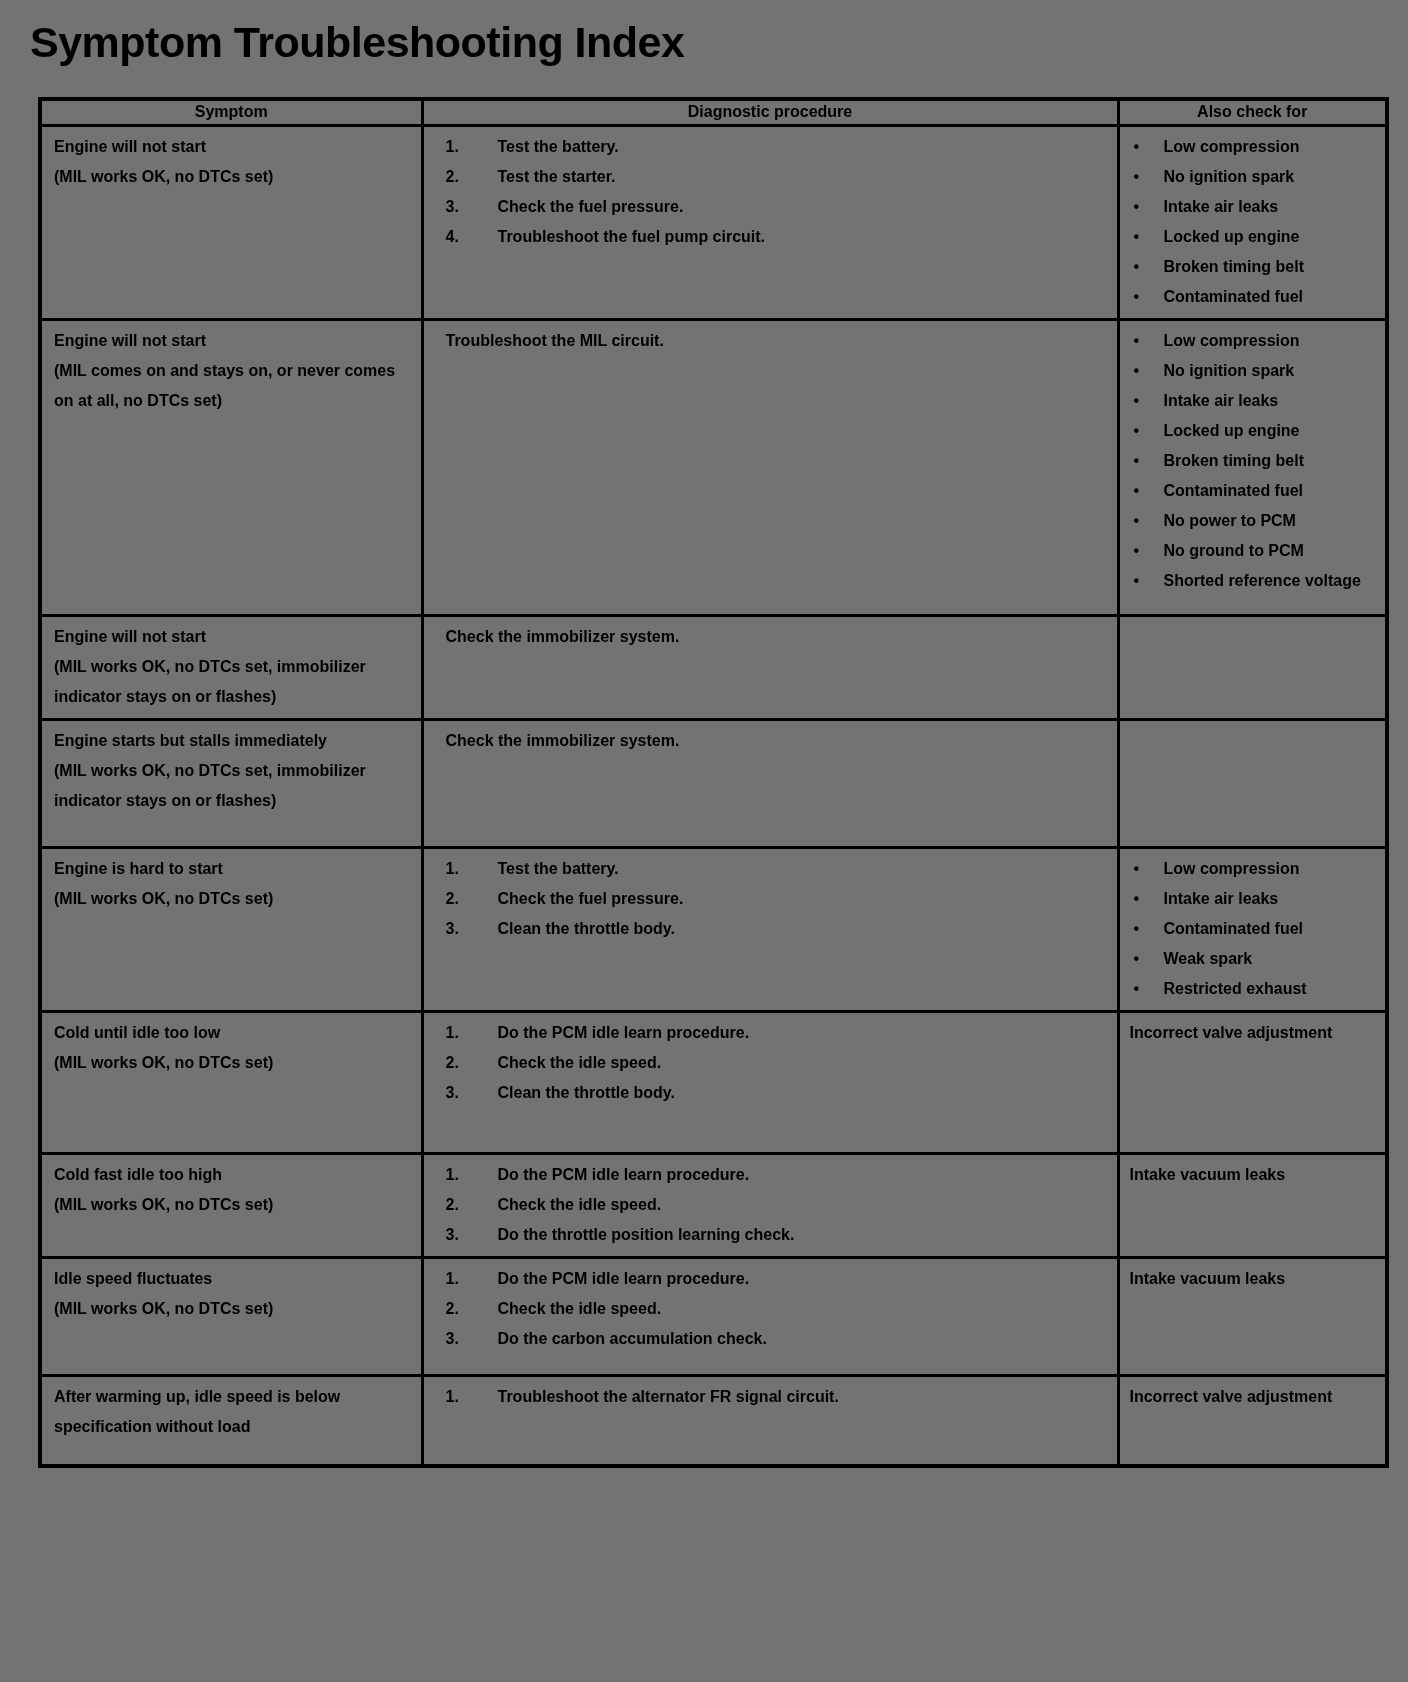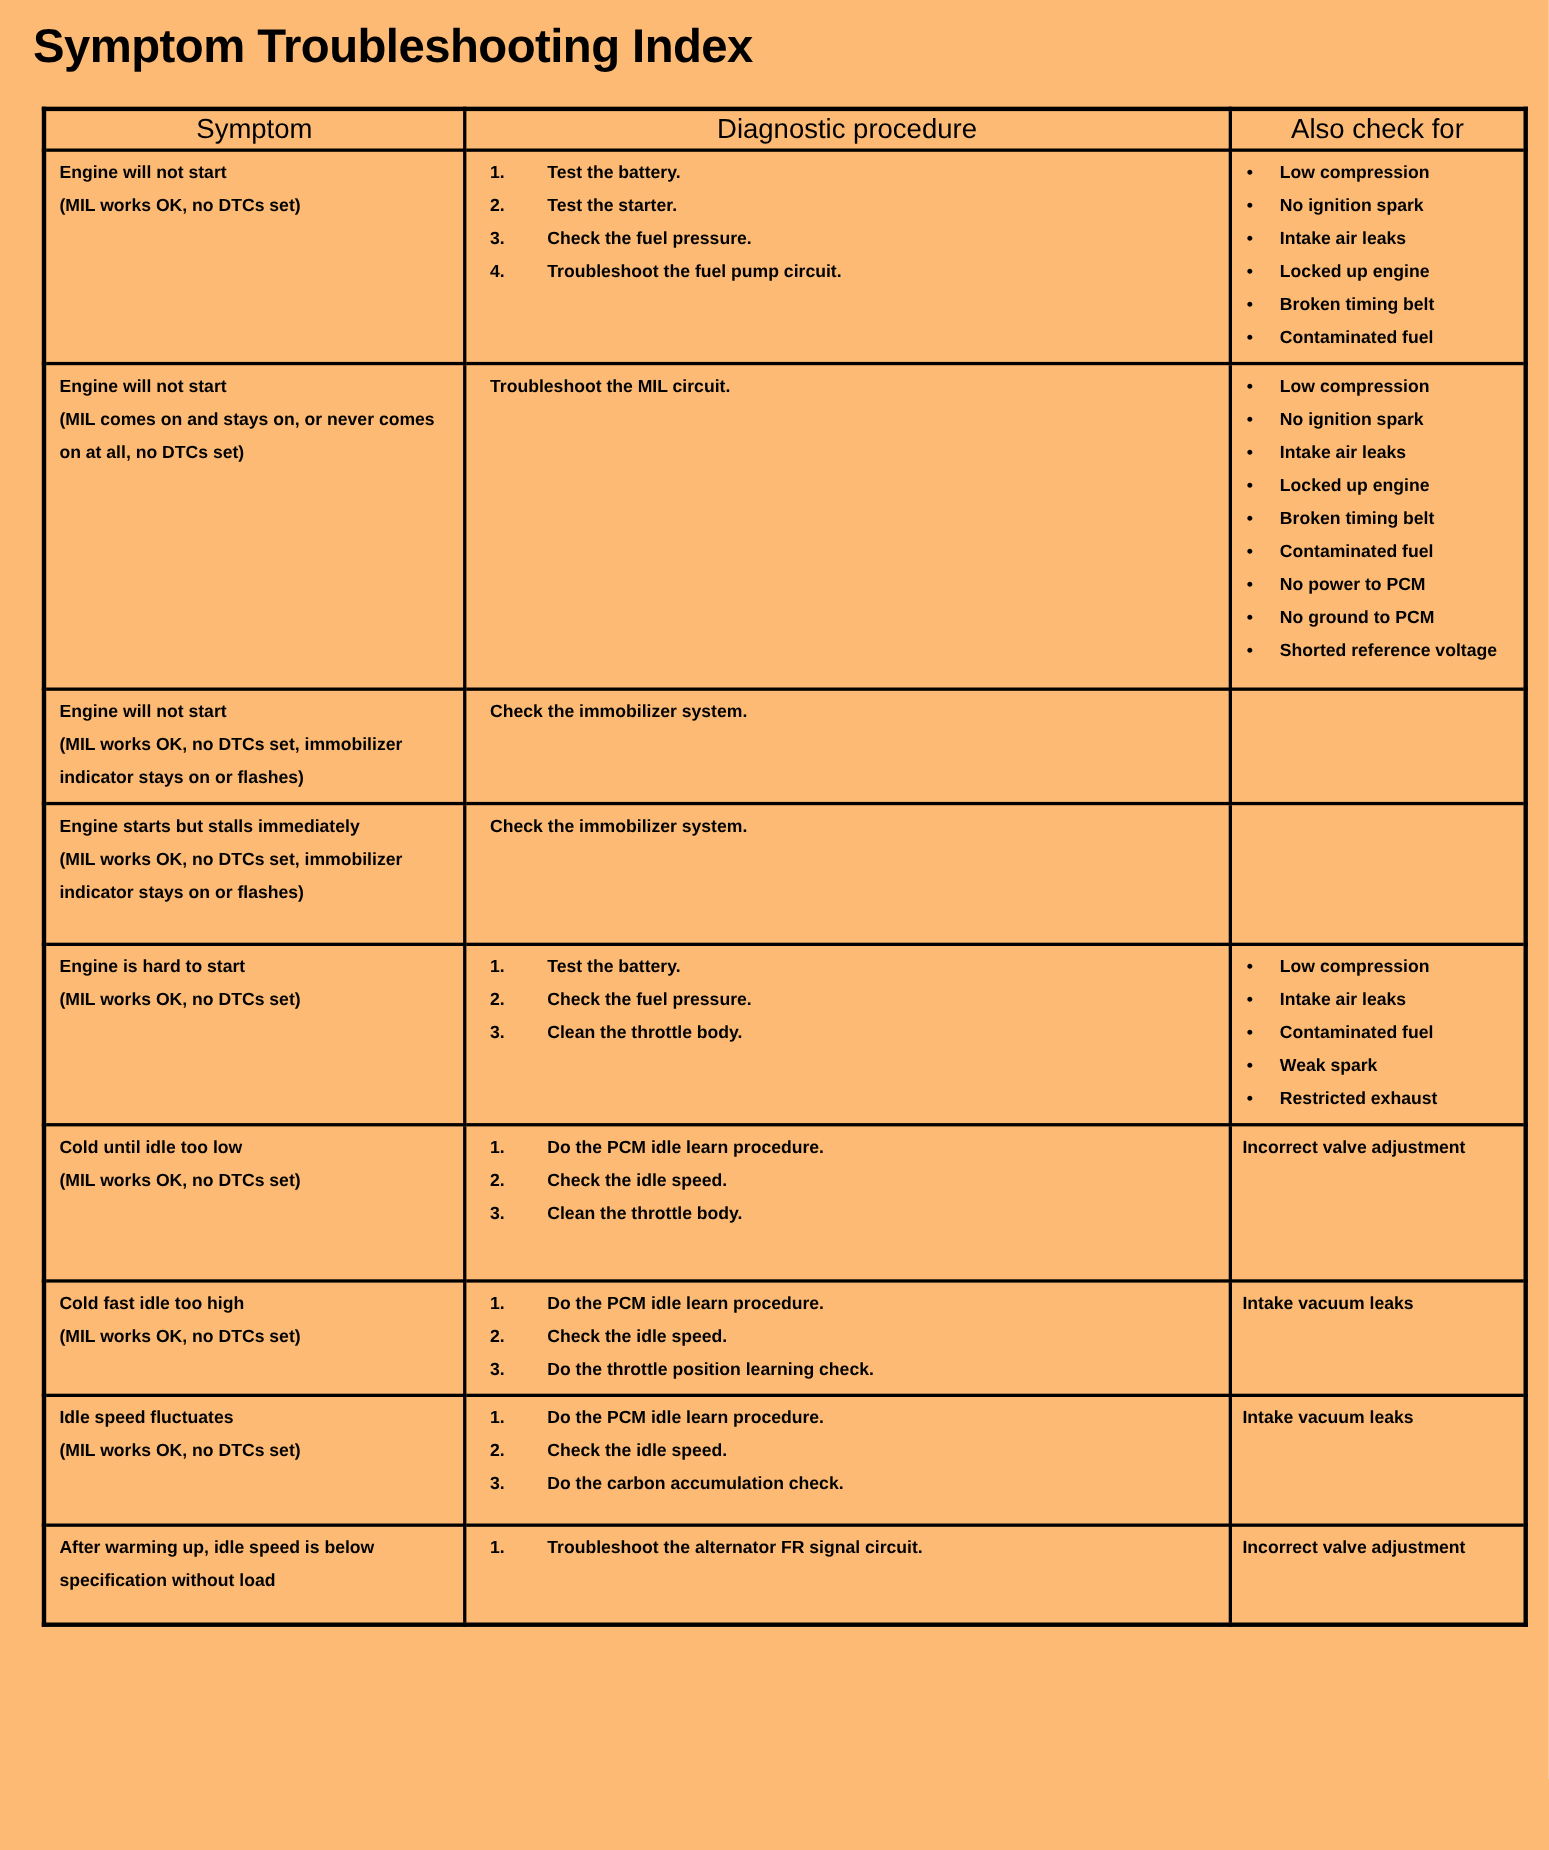--- a/index.html
+++ b/index.html
@@ -1,17 +1,17 @@
 <!DOCTYPE html>
 <html><head>
 <meta charset="utf-8">
 <style>
   html,body{margin:0;padding:0;background:#e8e8e8;}
   .page{
-    width:1408px;height:1682px;background:#fdba74;color:#000;
+    width:1408px;height:1682px;background:#737373;color:#000;
     font-family:"Liberation Sans","DejaVu Sans",sans-serif;
     box-sizing:border-box;padding:12px 20px 0 30px;overflow:hidden;position:relative;
   }
   .title{
     font-size:43px;font-weight:700;letter-spacing:-0.5px;
     margin:6px 0 0 0;
   }
   .intro{
     font-size:24px;font-weight:700;line-height:35px;
     margin:40px 0 0 0;width:1335px;
@@ -19,21 +19,21 @@
   table.tsi{
     border-collapse:collapse;table-layout:fixed;
     width:1347px;margin:30px 0 0 8px;
     border:4px solid #000;
   }
   col.c1{width:382px;}
   col.c2{width:696px;}
   col.c3{width:269px;}
   th{
     border:3px solid #000;
-    font-size:25px;font-weight:400;text-align:center;
+    font-size:16px;font-weight:700;text-align:center;
     padding:2px 0 3px 0;
   }
   td{
     border:3px solid #000;vertical-align:top;
     font-size:16px;font-weight:700;line-height:30px;
     padding:5px 8px 6px 12px;
   }
   td.procedure-cell{padding-left:22px;}
   td.also-cell{padding-left:10px;}
   .step{display:flex;}

